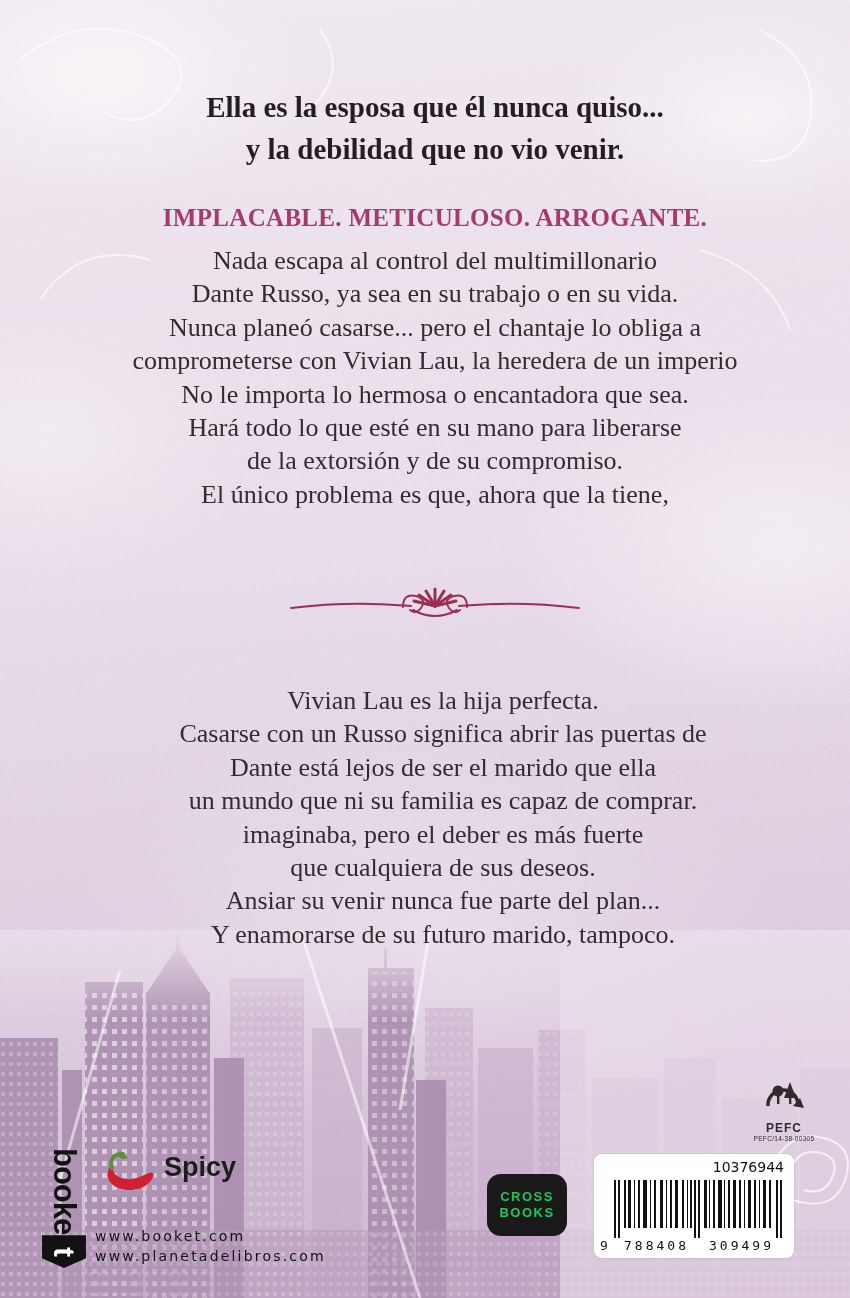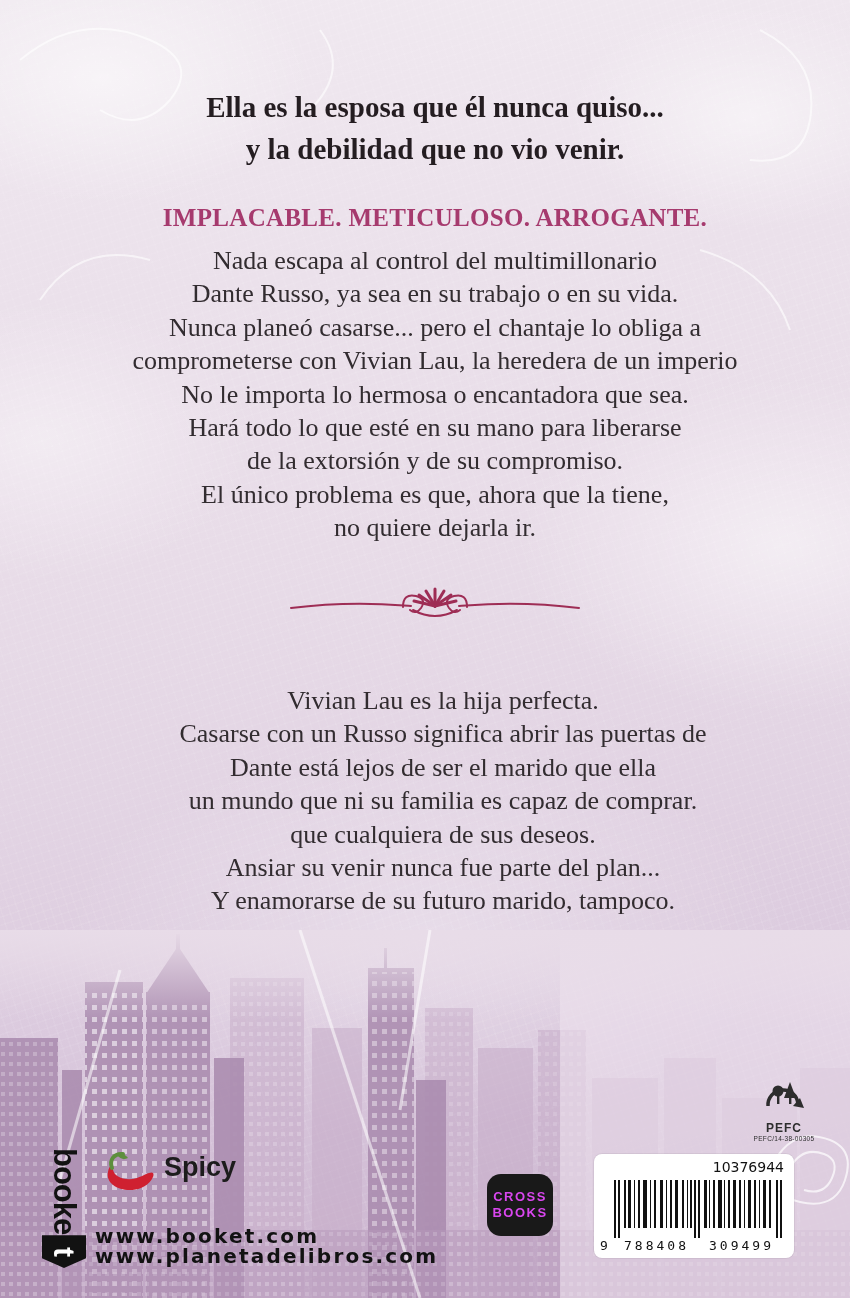--- a/index.html
+++ b/index.html
@@ -33,25 +33,25 @@
     transform:rotate(90deg) translateY(-48px);transform-origin:top left;
     display:flex;align-items:center;font-family:"Liberation Sans",sans-serif;
     font-weight:700;font-size:31px;letter-spacing:-1px;color:#121212;}
   .bookmark{width:42px;height:44px;margin-left:1px;background:#121212;
     clip-path:polygon(0 0,70% 0,100% 50%,70% 100%,0 100%);
     display:flex;align-items:center;justify-content:center;color:#fff;font-size:29px;}
   .chili{position:absolute;left:98px;top:1144px;}
   .spicy{position:absolute;left:164px;top:1152px;font-family:"Liberation Sans",sans-serif;
     font-weight:700;font-size:27px;color:#1c1c1c;}
   .urls{position:absolute;left:95px;top:1226px;font-family:"DejaVu Sans",sans-serif;
-    font-weight:700;font-size:20px;line-height:20px;letter-spacing:2.2px;color:#121212;}
-  .crossbooks{position:absolute;left:487px;top:1174px;width:66px;height:62px;background:#191919;
+    font-weight:400;font-size:14px;line-height:20px;letter-spacing:2.2px;color:#121212;}
+  .crossbooks{position:absolute;left:487px;top:1174px;width:80px;height:62px;background:#191919;
     border-radius:14px;display:flex;flex-direction:column;align-items:center;justify-content:center;
     font-family:"Liberation Sans",sans-serif;font-weight:700;font-size:13px;line-height:16px;
-    letter-spacing:1.5px;color:#d946ef;}
+    letter-spacing:1.5px;color:#22c55e;}
   .pefc{position:absolute;left:738px;top:1074px;width:92px;text-align:center;color:#2d2d2d;}
   .pefc-name{font-family:"Liberation Sans",sans-serif;font-weight:800;font-size:12px;letter-spacing:1px;margin-top:1px;text-align:center;}
   .pefc-cert{font-family:"Liberation Sans",sans-serif;font-size:6.5px;letter-spacing:.3px;}
   .barcode-box{position:absolute;left:594px;top:1154px;width:200px;height:104px;background:#fff;
     border-radius:8px;box-shadow:0 0 0 1px rgba(0,0,0,.05);}
   .order-number{position:absolute;top:5px;right:10px;font-family:"DejaVu Sans",sans-serif;
     font-size:14px;color:#111;}
   .bars{position:absolute;left:20px;top:26px;}
   .ean-row{position:absolute;left:6px;right:10px;bottom:5px;display:flex;
     font-family:"DejaVu Sans Mono",monospace;font-size:13px;color:#111;}
@@ -143,21 +143,20 @@
   <div class="centered heading h-him">IMPLACABLE. METICULOSO. ARROGANTE.</div>
   <div class="centered blurb b-him">
     <div>Nada escapa al control del multimillonario</div>
     <div>Dante Russo, ya sea en su trabajo o en su vida.</div>
     <div>Nunca planeó casarse... pero el chantaje lo obliga a</div>
     <div>comprometerse con Vivian Lau, la heredera de un imperio</div>
     <div>No le importa lo hermosa o encantadora que sea.</div>
     <div>Hará todo lo que esté en su mano para liberarse</div>
     <div>de la extorsión y de su compromiso.</div>
     <div>El único problema es que, ahora que la tiene,</div>
-    <div>no quiere dejarla ir.</div>
   </div>
 
   <div class="centered divider">
     <svg width="300" height="44" viewBox="0 0 300 44">
       <g stroke="#9e2d55" fill="none" stroke-width="2" stroke-linecap="round">
         <path d="M6,26 C70,18 110,23 126,24"></path>
         <path d="M294,26 C230,18 190,23 174,24"></path>
         <path d="M118,25 q0,-14 13,-11 q11,3 5,12 q-5,7 -11,2"></path>
         <path d="M182,25 q0,-14 -13,-11 q-11,3 -5,12 q5,7 11,2"></path>
         <path d="M128,28 q22,12 44,0"></path>
@@ -172,20 +171,21 @@
         <line x1="150" y1="24" x2="171" y2="19"></line>
       </g>
     </svg>
   </div>
 
   <div class="centered blurb b-her">
     <div>Vivian Lau es la hija perfecta.</div>
     <div>Casarse con un Russo significa abrir las puertas de</div>
     <div>Dante está lejos de ser el marido que ella</div>
     <div>un mundo que ni su familia es capaz de comprar.</div>
+    <div>imaginaba, pero el deber es más fuerte</div>
     <div>que cualquiera de sus deseos.</div>
     <div>Ansiar su venir nunca fue parte del plan...</div>
     <div>Y enamorarse de su futuro marido, tampoco.</div>
   </div>
 
   <div class="booket-logo">
     <span>booke</span>
     <span class="bookmark">
       <span>t</span>
     </span>

